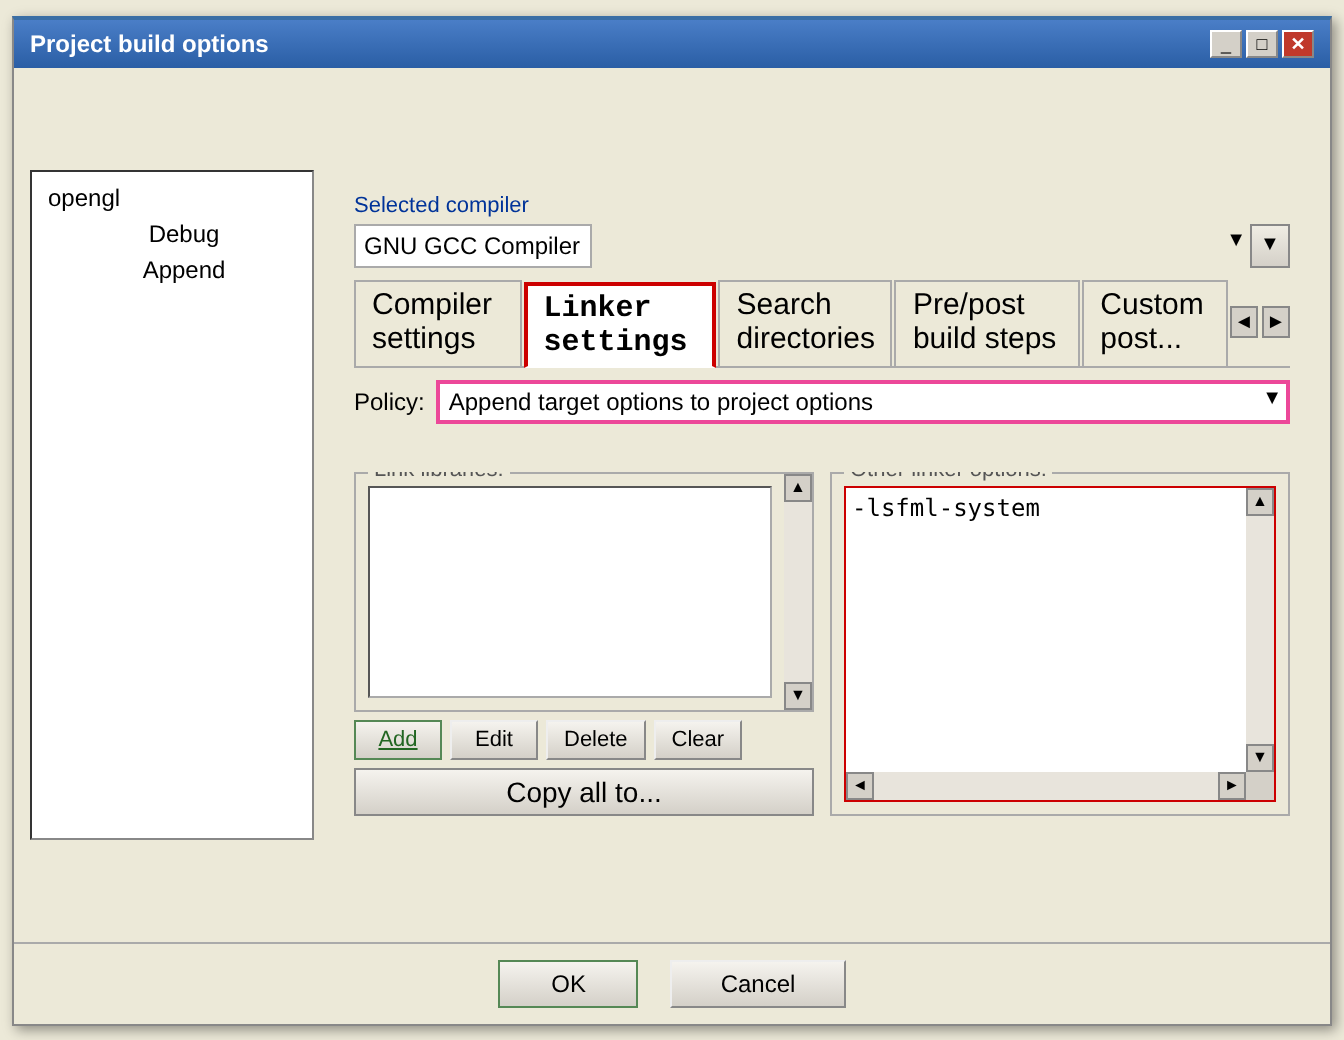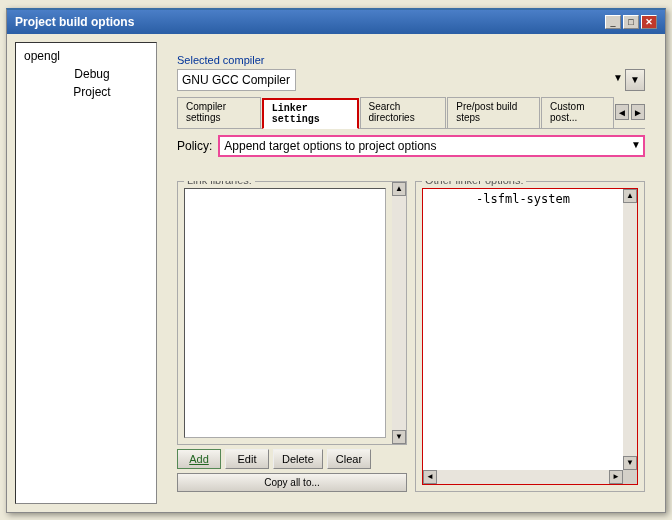--- a/index.html
+++ b/index.html
@@ -16,20 +16,21 @@
     }
     .window {
       width: 660px;
       height: 505px;
       background: #ece9d8;
       border: 1px solid #888;
       border-top: 2px solid #3a6ea5;
       box-shadow: 2px 2px 6px rgba(0,0,0,0.4);
       display: flex;
       flex-direction: column;
+      gap: 43px;
     }
     .title-bar {
       background: linear-gradient(to bottom, #4a7ec7, #2a5ea5);
       color: white;
       padding: 4px 8px;
       display: flex;
       align-items: center;
       justify-content: space-between;
       height: 24px;
       flex-shrink: 0;
@@ -130,21 +131,21 @@
       border-bottom: 1px solid #aaa;
       margin-bottom: 6px;
       flex-shrink: 0;
     }
     .tab {
       padding: 3px 8px;
       border: 1px solid #aaa;
       border-bottom: none;
       background: #ece9d8;
       cursor: pointer;
-      font-size: 10px;
+      font-size: 15px;
       margin-right: 1px;
       position: relative;
     }
     .tab.active {
       background: white;
       border: 2px solid #c00;
       border-bottom: 1px solid white;
       z-index: 2;
       font-weight: bold;
       bottom: -1px;
@@ -229,21 +230,21 @@
       cursor: pointer;
       min-width: 44px;
     }
     .btn.add-btn {
       border: 1px solid #558855;
       color: #226622;
       text-decoration: underline;
     }
     .btn-copy {
       padding: 3px 8px;
-      font-size: 10px;
+      font-size: 14px;
       background: linear-gradient(to bottom, #f5f3ee, #d4d0c8);
       border: 1px solid #888;
       cursor: pointer;
       width: 100%;
       margin-top: 4px;
     }
     .other-options-panel {
       flex: 1;
       display: flex;
       flex-direction: column;
@@ -334,21 +335,21 @@
       <div class="tb-btn">□</div>
       <div class="tb-btn close">✕</div>
     </div>
   </div>
 
   <div class="content">
 
     <div class="sidebar">
       <div class="sidebar-item parent">opengl</div>
       <div class="sidebar-item child">Debug</div>
-      <div class="sidebar-item child">Project</div>
+      <div class="sidebar-item child">Append</div>
     </div>
 
     <div class="main-panel">
 
       <div class="compiler-label">Selected compiler</div>
 
       <div class="compiler-row">
         <div class="compiler-select-wrapper">
           <select class="compiler-select">
             <option>GNU GCC Compiler</option>
@@ -397,21 +398,21 @@
             <button class="btn">Delete</button>
             <button class="btn">Clear</button>
           </div>
           <button class="btn-copy">Copy all to...</button>
         </div>
 
         <div class="other-options-panel">
           <div class="other-options-group" style="position: relative;">
             <span class="group-legend">Other linker options:</span>
             <div style="flex:1; position:relative; background:white; border:1px solid #c00; overflow:hidden;">
-              <div class="text-area-content" style="position:absolute; top:0; left:0; right:14px; bottom:14px; overflow:hidden; padding:3px; font-family:monospace; font-size:12px; background:white; cursor:text;text-align:center;">
+              <div class="text-area-content" style="position:absolute; top:0; left:0; right:14px; bottom:14px; overflow:hidden; padding:3px; font-family:monospace; font-size:12px; background:white; cursor:text;">
                 <span>-lsfml-system</span>
               </div>
 
               <div style="position:absolute; right:0; top:0; bottom:14px; width:14px; background:#d4d0c8; display:flex; flex-direction:column;">
                 <div class="scroll-btn-sm">▲</div>
                 <div class="scroll-track-v"></div>
                 <div class="scroll-btn-sm">▼</div>
               </div>
 
               <div style="position:absolute; bottom:0; left:0; right:14px; height:14px; background:#d4d0c8; display:flex; flex-direction:row;">
@@ -422,13 +423,17 @@
 
               <div style="position:absolute; right:0; bottom:0; width:14px; height:14px; background:#d4d0c8;"></div>
             </div>
           </div>
         </div>
 
       </div>
     </div>
   </div>
 
+  <div class="bottom-bar">
+    <button class="bottom-btn ok">OK</button>
+    <button class="bottom-btn">Cancel</button>
+  </div>
 </div>
 
 </body></html>

